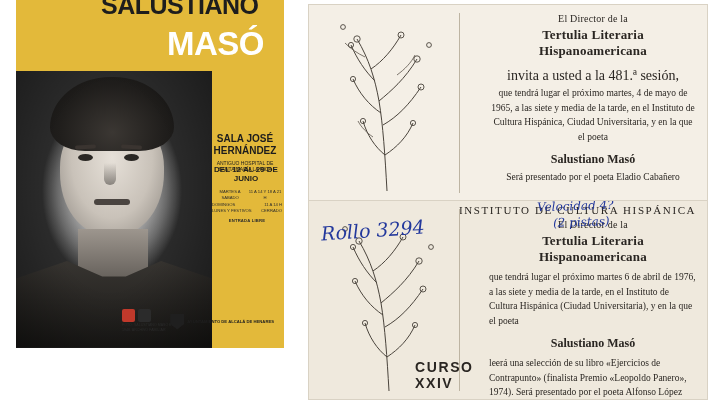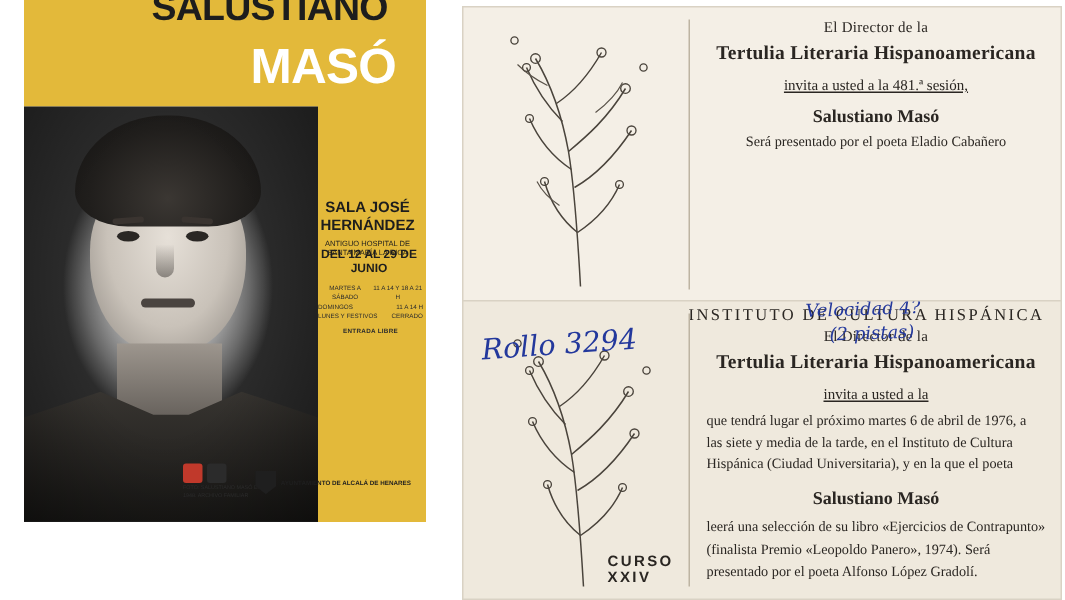--- a/index.html
+++ b/index.html
@@ -306,42 +306,43 @@
     bottom: 8px;
     width: 1px;
     background: #bdb4a2;
   }
   .text-col {
     position: relative;
     flex: 1;
     padding: 8px 10px 6px 12px;
     color: #2a2622;
     font-family: "Liberation Serif", serif;
+    margin-left: 18px;
   }
   .t-center { text-align: center; }
   .l1 { font-size: 10px; letter-spacing: .2px; }
   .l2 { font-size: 13px; font-weight: bold; margin-top: 3px; letter-spacing: .2px; }
-  .l3 { font-size: 10px; margin-top: 9px; text-decoration: underline; }
+  .l3 { font-size: 14px; margin-top: 9px; }
   .body-l { font-size: 9.5px; line-height: 1.55; margin-top: 2px; }
   .poet { font-size: 12px; font-weight: bold; margin-top: 7px; }
   .l4 { font-size: 9.5px; margin-top: 5px; }
   .curso {
     position: absolute;
     left: 86px;
     bottom: 14px;
     font-size: 10.5px;
     font-weight: bold;
     letter-spacing: 2px;
     color: #2a2622;
   }
   .curso-b {
     position: absolute;
-    left: 96px;
+    left: 106px;
     bottom: 8px;
-    font-size: 10px;
+    font-size: 14px;
     font-weight: bold;
     letter-spacing: 1.6px;
     color: #2a2622;
   }
 
   
   .header-inst {
     position: absolute;
     left: 150px;
     top: 3px;
@@ -490,20 +491,21 @@
             </g>
           </svg>
         </div>
 
         <div class="divider" style="left:150px;"></div>
 
         <div class="text-col t-center">
           <div class="l1">El Director de la</div>
           <div class="l2">Tertulia Literaria Hispanoamericana</div>
           <div class="l3">invita a usted a la 481.ª sesión,</div>
+          <div class="body-l">que tendrá lugar el próximo martes, 4 de mayo de 1965, a las siete y media de la tarde, en el Instituto de Cultura Hispánica, Ciudad Universitaria, y en la que el poeta</div>
           <div class="poet">Salustiano Masó</div>
           <div class="l4">Será presentado por el poeta Eladio Cabañero</div>
         </div>
       </div>
     </div>
 
     <div class="card card-bottom">
       <div class="header-inst">INSTITUTO DE CULTURA HISPÁNICA</div>
 
       <div class="card-inner">
@@ -533,21 +535,20 @@
             </g>
           </svg>
           <div class="curso-b">CURSO  XXIV</div>
         </div>
 
         <div class="divider" style="left:150px;"></div>
 
         <div class="text-col bottom">
           <div class="l1">El Director de la</div>
           <div class="l2">Tertulia Literaria Hispanoamericana</div>
-          <div class="l3">invita a usted a la</div>
           <div class="body-l">que tendrá lugar el próximo martes 6 de abril de 1976, a las siete y media de la tarde, en el Instituto de Cultura Hispánica (Ciudad Universitaria), y en la que el poeta</div>
           <div class="poet">Salustiano Masó</div>
           <div class="body-l">leerá una selección de su libro «Ejercicios de Contrapunto» (finalista Premio «Leopoldo Panero», 1974). Será presentado por el poeta Alfonso López Gradolí.</div>
         </div>
       </div>
 
       <div class="ink ink-rollo">Rollo 3294</div>
       <div class="ink ink-vel">Velocidad 4?</div>
       <div class="ink ink-pistas">(2 pistas)</div>
     </div>

